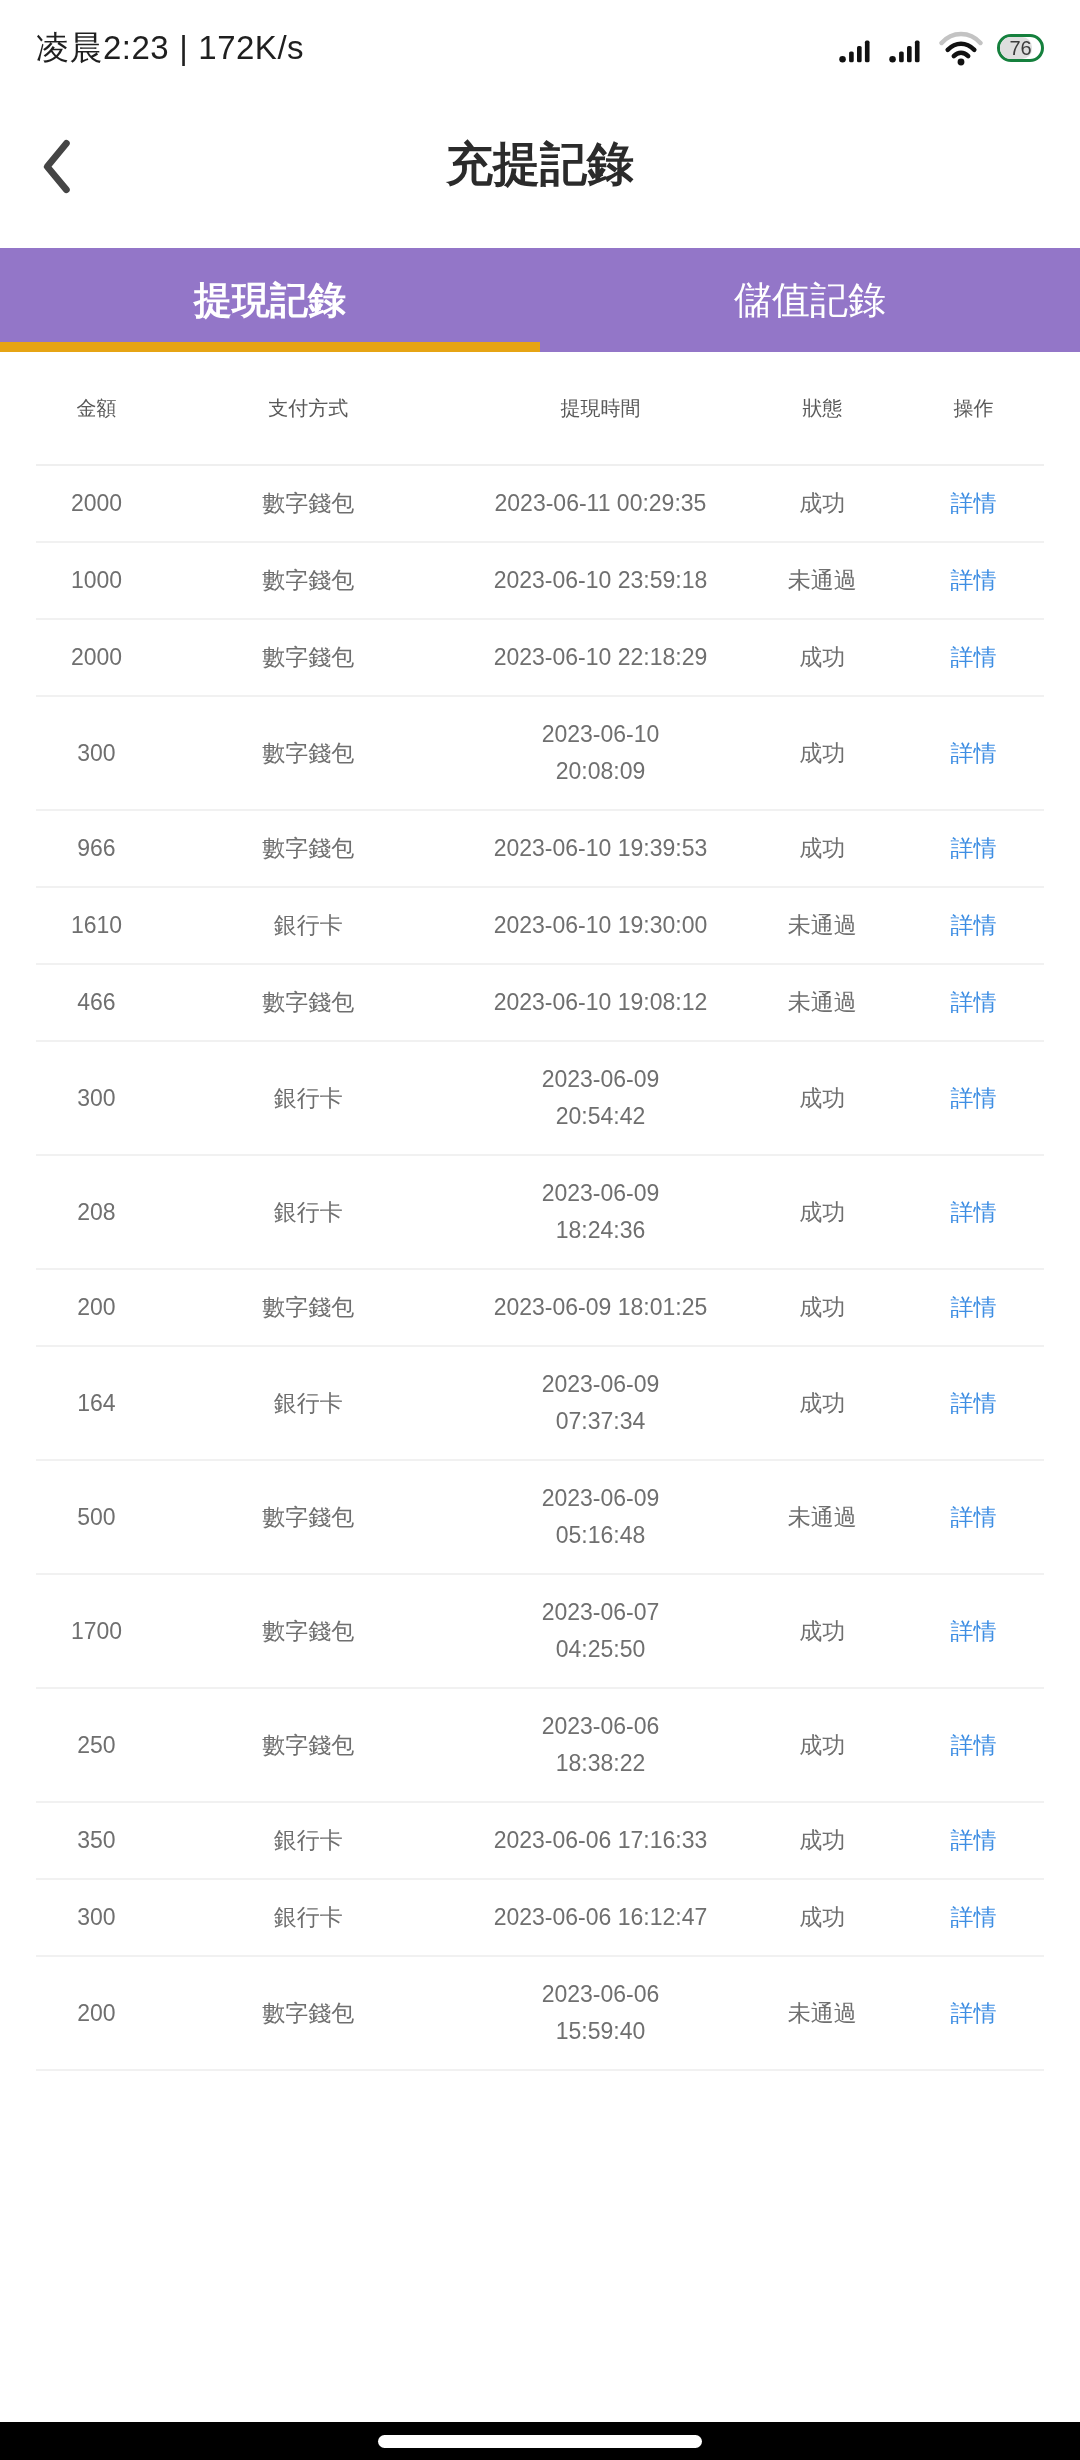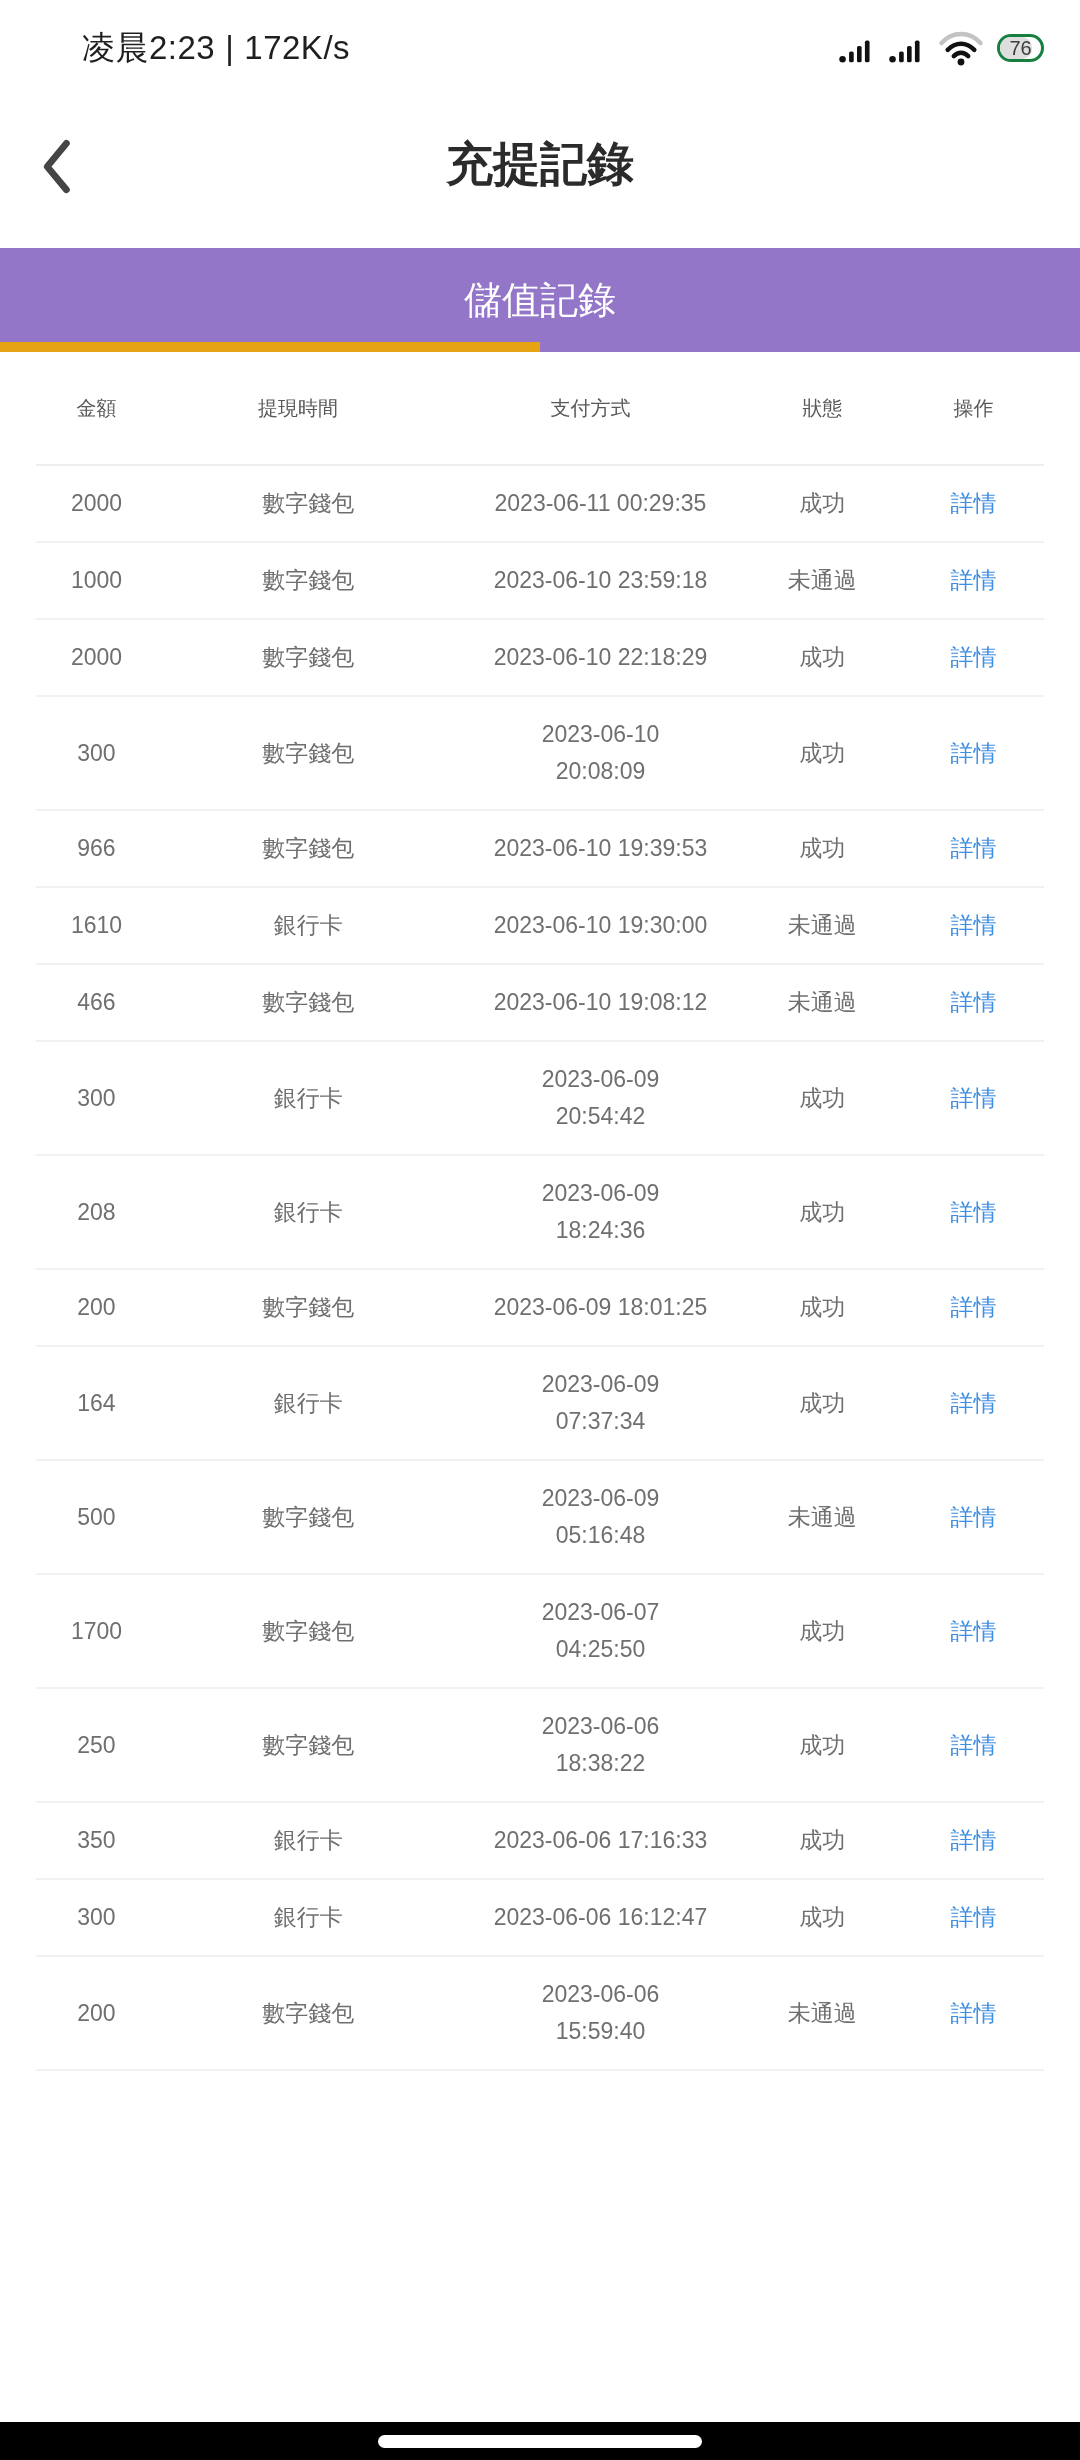--- a/index.html
+++ b/index.html
@@ -6,21 +6,21 @@
   body{
     width:1080px;height:2460px;background:#ffffff;overflow:hidden;
     font-family:"Liberation Sans","DejaVu Sans",sans-serif;
     -webkit-font-smoothing:antialiased;
   }
   .screen{position:relative;width:1080px;height:2460px;background:#fff;}
 
   
   .status-bar{
     height:96px;display:flex;align-items:center;justify-content:space-between;
-    padding:0 36px;box-sizing:border-box;color:#1f1f1f;margin-left:46px;
+    padding:0 36px;box-sizing:border-box;color:#1f1f1f;
   }
   .status-left{font-size:33px;letter-spacing:.5px;display:flex;align-items:center;gap:10px;}
   .status-right{display:flex;align-items:center;gap:14px;}
   .sig{display:block;}
   .battery{
     position:relative;width:47px;height:28px;border:3px solid #15803d;border-radius:15px;
     box-sizing:border-box;display:flex;align-items:center;justify-content:center;overflow:hidden;
     background:#fff;
   }
   .battery .fill{position:absolute;left:0;top:0;bottom:0;width:78%;background:#dedede;border-radius:0 10px 10px 0;}
@@ -114,29 +114,30 @@
   <div class="app-header">
     <button class="back-btn">
       <svg width="32" height="56" viewBox="0 0 20 34">
         <path d="M16.5 2.5 L4.5 17 L16.5 31.5" stroke="#454545" stroke-width="4.2" fill="none" stroke-linecap="round" stroke-linejoin="round"></path>
       </svg>
     </button>
     <div class="page-title">充提記錄</div>
   </div>
 
   <div class="tabs" style="background: rgb(147, 118, 200);">
+    <div class="tab active">提現記錄</div>
     <div class="tab inactive">儲值記錄</div>
     <div class="tab-underline" style="background: rgb(230, 164, 20);"></div>
   </div>
 
   <div class="table">
     <div class="thead">
       <div class="cell c-amount">金額</div>
+      <div class="cell c-method">支付方式</div>
       <div class="cell c-time">提現時間</div>
-      <div class="cell c-method">支付方式</div>
       <div class="cell c-status">狀態</div>
       <div class="cell c-action">操作</div>
     </div>
     <div id="tbody">
         <div class="trow">
           <div class="cell c-amount">2000</div>
           <div class="cell c-method">數字錢包</div>
           <div class="cell c-time">2023-06-11 00:29:35</div>
           <div class="cell c-status">成功</div>
           <div class="cell c-action"><span class="detail-link">詳情</span></div>

